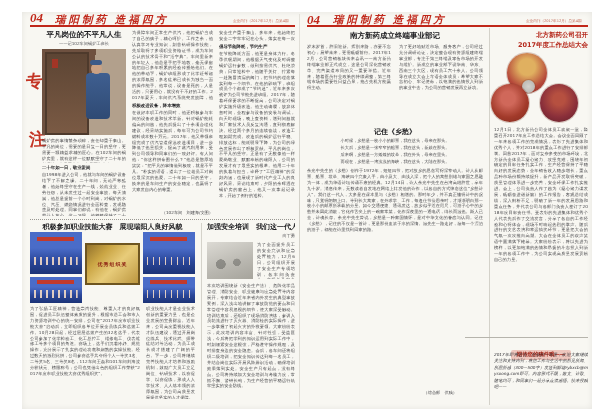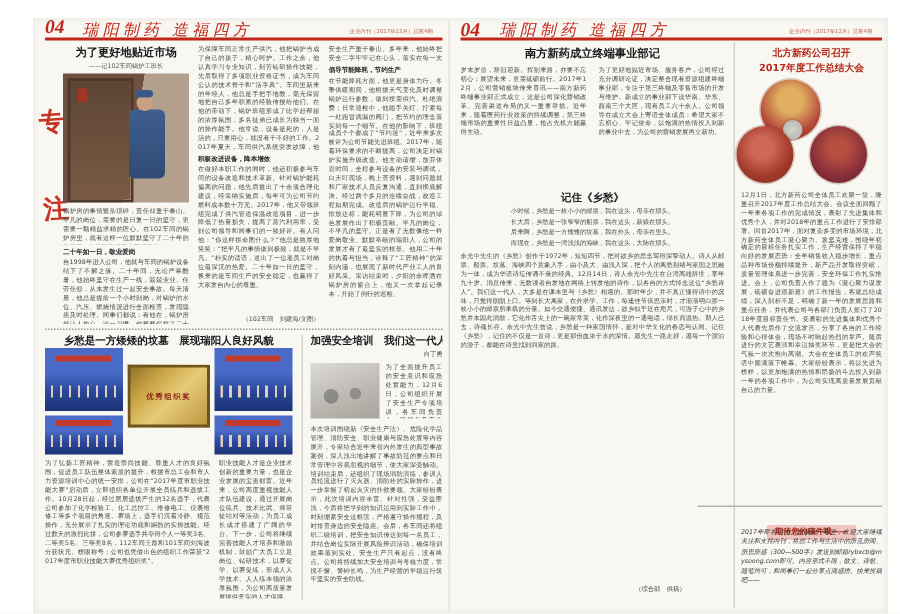--- a/index.html
+++ b/index.html
@@ -5,36 +5,36 @@
   html,body{margin:0;padding:0}
   body{width:600px;height:409px;background:#ffffff;position:relative;overflow:hidden;
        font-family:"DejaVu Sans",sans-serif}
   .abs{position:absolute}
   .paper{left:22px;top:12px;width:570px;height:397px;background:#f8f7f2;
          box-shadow:0 0 6px rgba(0,0,0,.08) inset}
   .seam{left:299px;top:14px;width:1px;height:393px;
         background:linear-gradient(180deg,#e3e1da,#d2d0c8,#e3e1da)}
   .pgnum{font-family:"Liberation Serif",serif;font-style:italic;font-weight:bold;
          font-size:13px;color:#c0271a}
-  .mast{font-family:"Liberation Serif",serif;font-style:italic;font-weight:normal;
+  .mast{font-family:"Liberation Serif",serif;font-style:italic;font-weight:bold;
         font-size:10.5px;color:#c0271a;letter-spacing:3px;white-space:nowrap}
   .issue{font-size:3.6px;color:#c06a58;white-space:nowrap}
   .rule{height:1.5px;background:#c0271a}
   .sidechar{font-size:17px;font-weight:bold;color:#c43525;transform:rotate(-4deg);
             font-family:"Liberation Serif",serif}
   .h1{font-weight:bold;color:#1a1a1d;text-align:center;white-space:nowrap;overflow:hidden}
   .t75{font-size:7.5px}.t70{font-size:7px}.t65{font-size:6.5px}
   .sub{font-size:4.2px;color:#55555a;text-align:center;white-space:nowrap;overflow:hidden}
   .bt{font-size:4.2px;line-height:5.9px;color:#47474b;text-align:justify;
       overflow:hidden;letter-spacing:.1px;word-break:break-all}
   .sh{font-size:4.4px;font-weight:bold;color:#1d1d20;white-space:nowrap;overflow:hidden}
   .attr{font-size:4.2px;color:#47474b;text-align:right;white-space:nowrap;overflow:hidden}
   .dotted{border-top:1px dotted #9a9892;height:0}
   .vline{width:1px;background:#d4d2ca}
-  .redtitle{font-weight:bold;color:#b5281b;text-align:center;white-space:nowrap;overflow:hidden}
+  .redtitle{font-weight:bold;color:#b5281b;text-align:right;white-space:nowrap;overflow:hidden}
   .poemline{font-size:4.2px;line-height:7px;color:#4a4a4e;text-align:center;
             white-space:nowrap;overflow:hidden}
   
   .ph{overflow:hidden}
   .ph-worker{background:linear-gradient(100deg,#6e5140 0 55%,#b2a08c 55% 100%)}
   .ph-worker .door{position:absolute;left:6%;top:6%;width:48%;height:92%;
       background:linear-gradient(180deg,#5d4534,#7a5a44);box-shadow:0 0 0 2px #4e3a2c}
   .ph-worker .head{position:absolute;left:58%;top:16%;width:11px;height:11px;
       border-radius:50%;background:#caa184}
   .ph-worker .cap{position:absolute;left:57%;top:13%;width:12px;height:5px;
@@ -73,21 +73,21 @@
 
 <section>
   <div class="abs pgnum" style="left:30px;top:10px">04</div>
   <div class="abs mast" style="left:55px;top:13px">瑞阳制药 造福四方</div>
   <div class="abs issue" style="left:233px;top:19px">企业内刊（2017年12月）总第4期</div>
   <div class="abs rule" style="left:30px;top:25px;width:265px"></div>
 
   <div class="abs sidechar" style="left:26px;top:70px">专</div>
   <div class="abs sidechar" style="left:29px;top:128px">注</div>
 
-  <div class="abs h1 t75" style="left:42px;top:30px;width:84px">为了更好地贴近市场</div>
+  <div class="abs h1 t75" style="left:42px;top:30px;width:84px">平凡岗位的不平凡人生</div>
   <div class="abs sub" style="left:42px;top:41px;width:84px">——记102车间锅炉工班长</div>
   <div class="abs ph ph-worker" style="left:42px;top:49px;width:84px;height:86px">
     <div class="door"></div>
     <div class="mark"></div>
     <div class="bodyfig"></div>
     <div class="head"></div>
     <div class="cap"></div>
   </div>
   <div class="abs bt" style="left:42px;top:138px;width:84px;height:25px">锅炉房的事情繁杂琐碎，责任却重于泰山。平凡的岗位，需要的是日复一日的坚守，更需要一颗精益求精的匠心。在102车间的锅炉房里，就有这样一位默默坚守了二十年的老师傅，他是同事们口中最可靠的人。</div>
   <div class="abs sh" style="left:42px;top:165px;width:84px">二十年如一日，敬业爱岗</div>
@@ -97,21 +97,21 @@
   <div class="abs sh" style="left:132px;top:103px;width:81px">积极改进设备，降本增效</div>
   <div class="abs bt" style="left:132px;top:110px;width:81px;height:99px">在做好本职工作的同时，他还积极参与车间的设备改造和技术革新。针对锅炉能耗偏高的问题，他先后提出了十余项合理化建议，经采纳实施后，每年可为公司节约燃料成本数十万元。2017年，他又带领班组完成了供汽管道保温改造项目，进一步降低了热量损失，提高了蒸汽利用率，受到公司领导和同事们的一致好评。有人问他：“你这样拼命图什么？”他总是憨厚地笑笑：“把平凡的事情做到极致，就是不平凡。”朴实的话语，道出了一位老员工对岗位最深沉的热爱。二十年如一日的坚守，换来的是车间生产的安全稳定，也赢得了大家发自内心的尊重。</div>
   <div class="abs attr" style="left:132px;top:210px;width:81px">（102车间　刘建海/文图）</div>
 
   <div class="abs bt" style="left:219px;top:30px;width:76px;height:12px">安全生产重于泰山。多年来，他始终把安全二字牢牢记在心头，落实在每一次操作之中。</div>
   <div class="abs sh" style="left:219px;top:44px;width:76px">倡导节能降耗，节约生产</div>
   <div class="abs bt" style="left:219px;top:51px;width:76px;height:165px">在节能降耗方面，他更是身体力行。冬季供暖期间，他根据天气变化及时调整锅炉运行参数，做到按需供汽、杜绝浪费；日常巡检中，他随手关灯、拧紧每一处跑冒滴漏的阀门，把节约的理念落实到每一个细节。在他的影响下，班组成员个个都成了“节约迷”，近年来多次被评为公司节能先进班组。2017年，随着环保要求的不断提高，公司决定对锅炉实施升级改造。他主动请缨，放弃休息时间，全程参与设备的安装与调试，白天盯现场，晚上查资料，遇到问题就和厂家技术人员反复沟通，直到彻底解决。经过两个多月的连续奋战，改造工程如期完成。改造后的锅炉运行平稳、排放达标，能耗明显下降，为公司的绿色发展作出了积极贡献。平凡的岗位，不平凡的坚守。正是有了无数像他一样爱岗敬业、默默奉献的瑞阳人，公司的发展才有了最坚实的根基。他用二十年的执着与担当，诠释了“工匠精神”的深刻内涵，也展现了新时代产业工人的良好风采。采访结束时，夕阳的余晖洒在锅炉房的窗台上，他又一次拿起记录本，开始了例行的巡检。</div>
 
   <div class="abs dotted" style="left:30px;top:219px;width:265px"></div>
 
-  <div class="abs h1 t70" style="left:30px;top:222px;width:165px">乡愁是一方矮矮的坟墓　展现瑞阳人良好风貌</div>
+  <div class="abs h1 t70" style="left:30px;top:222px;width:165px">积极参加职业技能大赛　展现瑞阳人良好风貌</div>
   <div class="abs ph ph-stage" style="left:30px;top:232px;width:52px;height:42px"></div>
   <div class="abs ph ph-stage" style="left:143px;top:232px;width:52px;height:42px"></div>
   <div class="abs ph ph-plaque" style="left:85px;top:243px;width:55px;height:42px">
     <span>优秀组织奖</span>
   </div>
   <div class="abs ph ph-stage" style="left:30px;top:277px;width:52px;height:26px"></div>
   <div class="abs ph ph-stage" style="left:143px;top:277px;width:52px;height:26px"></div>
   <div class="abs bt" style="left:30px;top:306px;width:110px;height:93px">为了弘扬工匠精神，营造崇尚技能、尊重人才的良好氛围，促进员工队伍整体素质的提升，根据市总工会和市人力资源培训中心的统一安排，公司在“2017年度市职业技能大赛”启动后，立即组织各单位开展全员练兵和选拔工作。10月28日起，经过层层选拔产生的32名选手，代表公司参加了化学检验工、化工总控工、维修电工、仪表维修工等多个项目的角逐。赛场上，选手们沉着冷静、规范操作，充分展示了扎实的理论功底和娴熟的实操技能。经过数天的激烈比拼，公司参赛选手共夺得个人一等奖3名、二等奖5名、三等奖8名，112车间王磊和101车间刘海波分获状元、榜眼称号；公司也凭借出色的组织工作荣获“2017年度市职业技能大赛优秀组织奖”。</div>
   <div class="abs bt" style="left:146px;top:306px;width:49px;height:93px">职业技能人才是企业技术创新的重要力量，也是企业发展的宝贵财富。近年来，公司高度重视技能人才队伍建设，通过开展岗位练兵、技术比武、师带徒结对等活动，为员工成长成才搭建了广阔的平台。下一步，公司将继续完善技能人才培养和激励机制，鼓励广大员工立足岗位、钻研技术，以赛促学、以赛促练，形成人人学技术、人人练本领的浓厚氛围，为公司高质量发展提供坚实的人才保障。</div>
 

